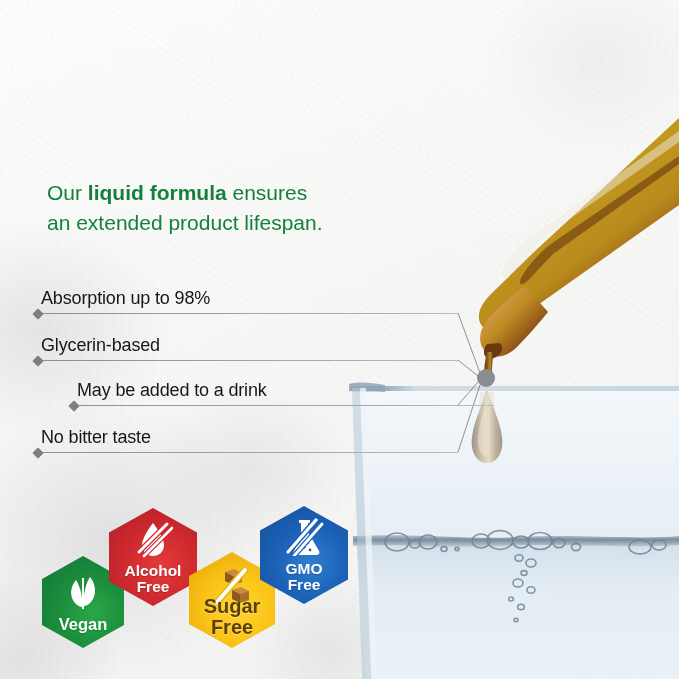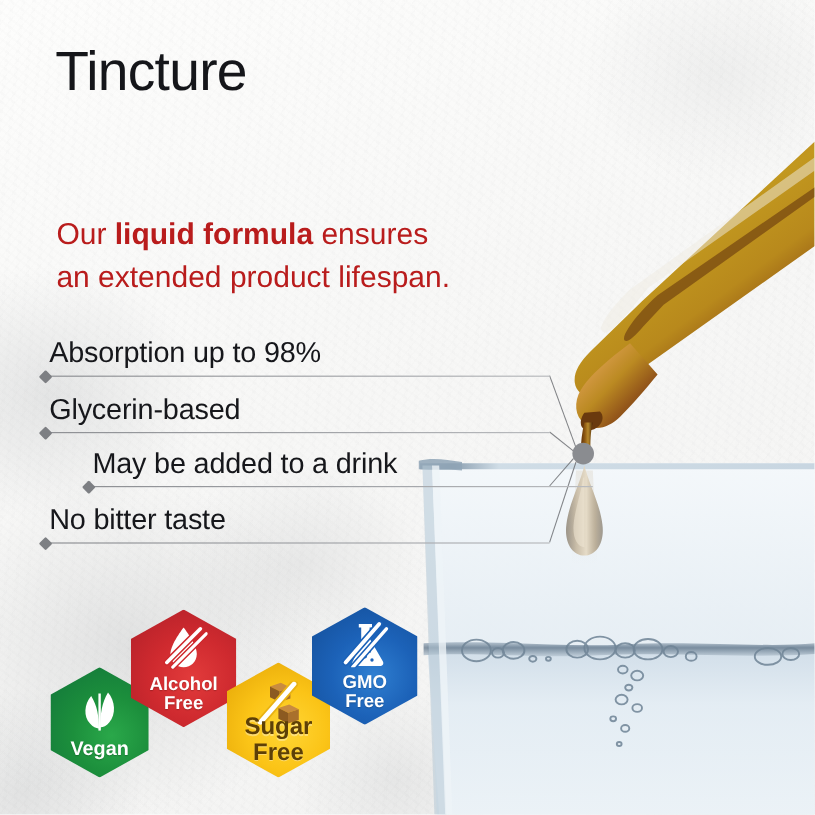--- a/index.html
+++ b/index.html
@@ -54,42 +54,42 @@
     line-height: 1.12;
     font-weight: 400;
     letter-spacing: -0.6px;
     color: #15161a;
   }
   .subhead {
     position: absolute;
     left: 47px;
     top: 178px;
     width: 400px;
-    font-size: 25px;
+    font-size: 21px;
     line-height: 1.42;
     font-weight: 400;
-    color: #b91c1c;
+    color: #15803d;
   }
   .subhead b {
     font-weight: 700;
   }
 
   
   .feature {
     position: absolute;
     left: 38px;
     width: 420px;
     height: 1px;
   }
   .feature .f-label {
     position: absolute;
     left: 3px;
     bottom: 5px;
     white-space: nowrap;
-    font-size: 24px;
+    font-size: 18px;
     font-weight: 400;
     letter-spacing: -0.15px;
     color: #16171b;
   }
   .feature .f-rule {
     position: absolute;
     left: 0;
     top: 0;
     width: 100%;
     height: 1px;
@@ -348,21 +348,20 @@
     <g stroke="#6f7175" stroke-width="0.9" fill="none" opacity="0.85">
       <line x1="458" y1="313" x2="480" y2="373"></line>
       <line x1="458" y1="360" x2="478" y2="376"></line>
       <line x1="458" y1="405" x2="478" y2="382"></line>
       <line x1="458" y1="452" x2="480" y2="385"></line>
     </g>
     <circle cx="486" cy="378" r="9" fill="#8a8c90"></circle>
   </svg>
 
   <div class="headline">
-    <div>Tincture</div>
   </div>
 
   <div class="subhead">
     <span>Our </span><b>liquid formula</b><span> ensures</span><br>
     <span>an extended product lifespan.</span>
   </div>
 
   <div class="feature" style="top:313px;">
     <div class="f-rule"></div>
     <div class="f-dot"></div>

